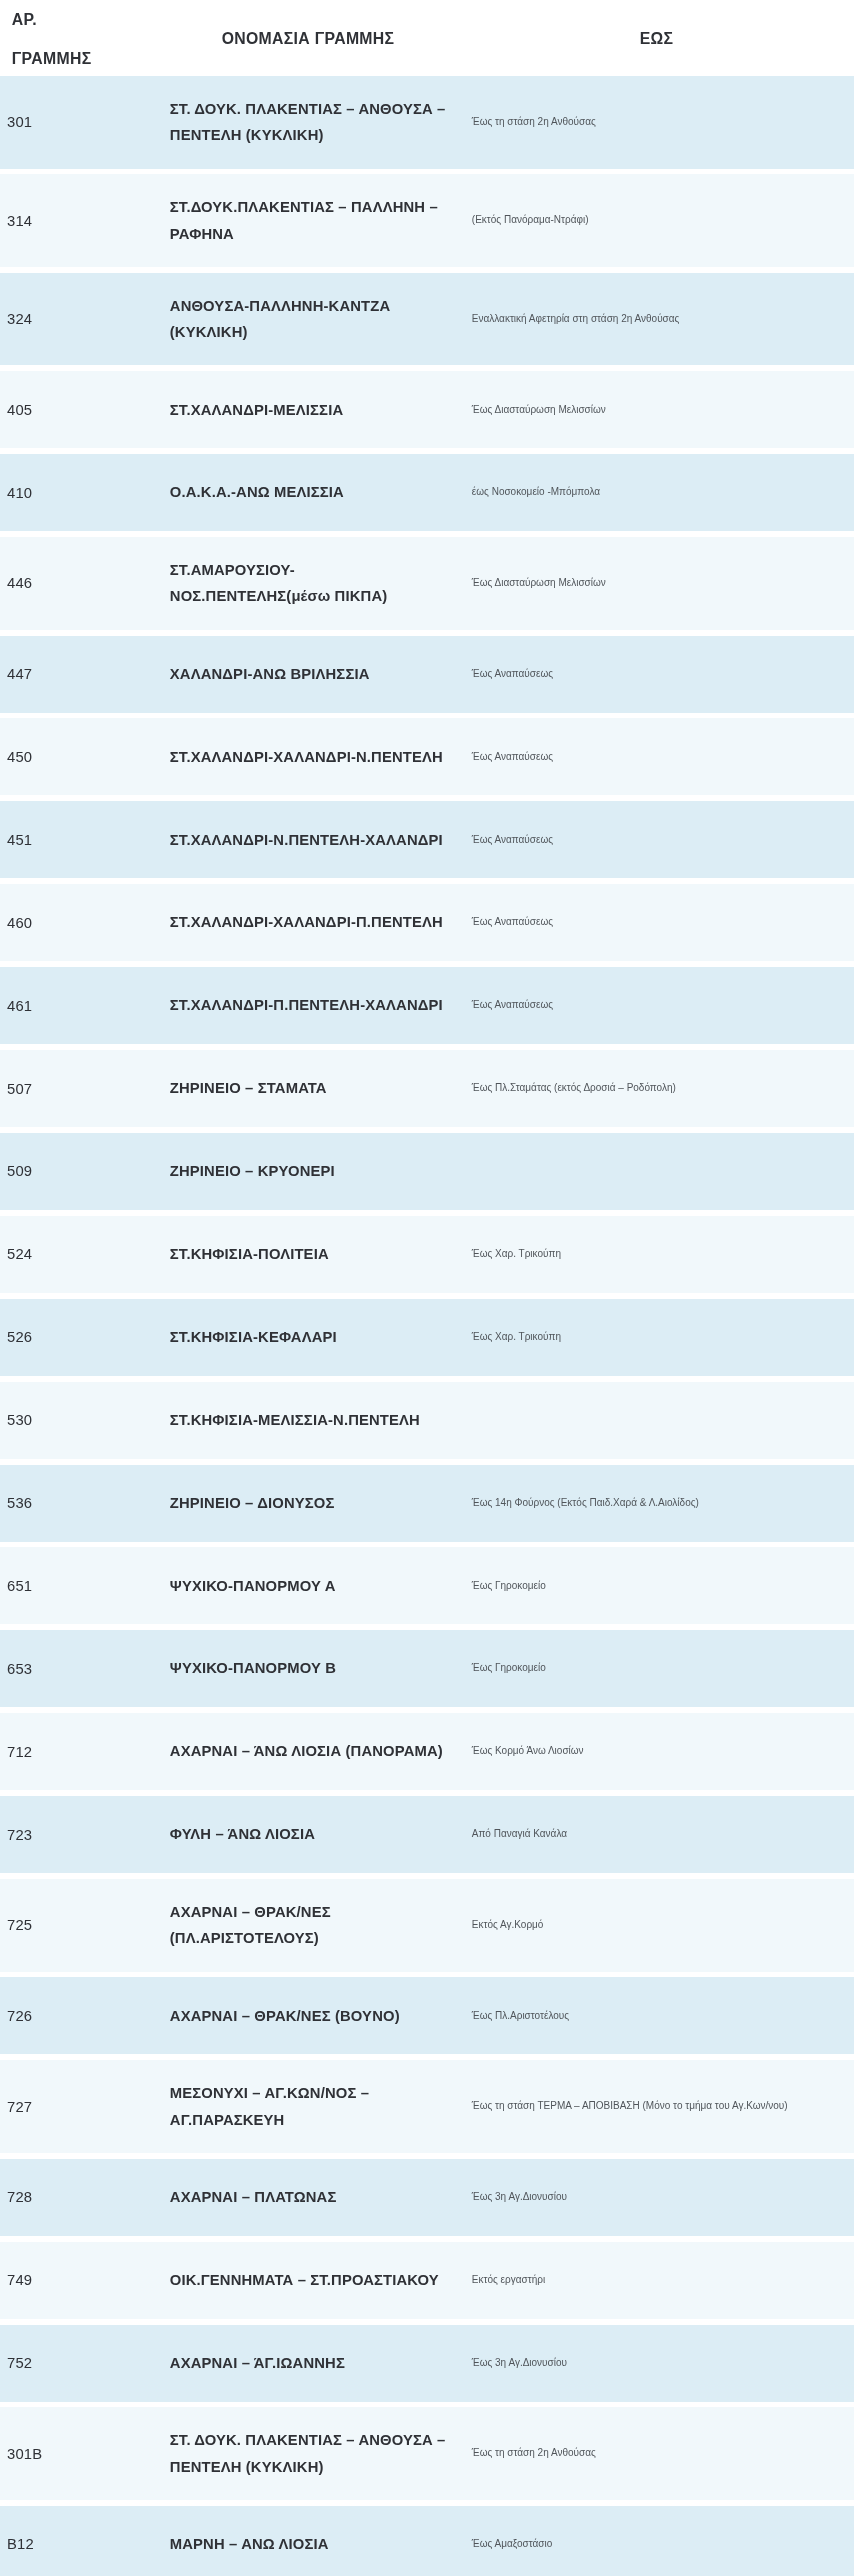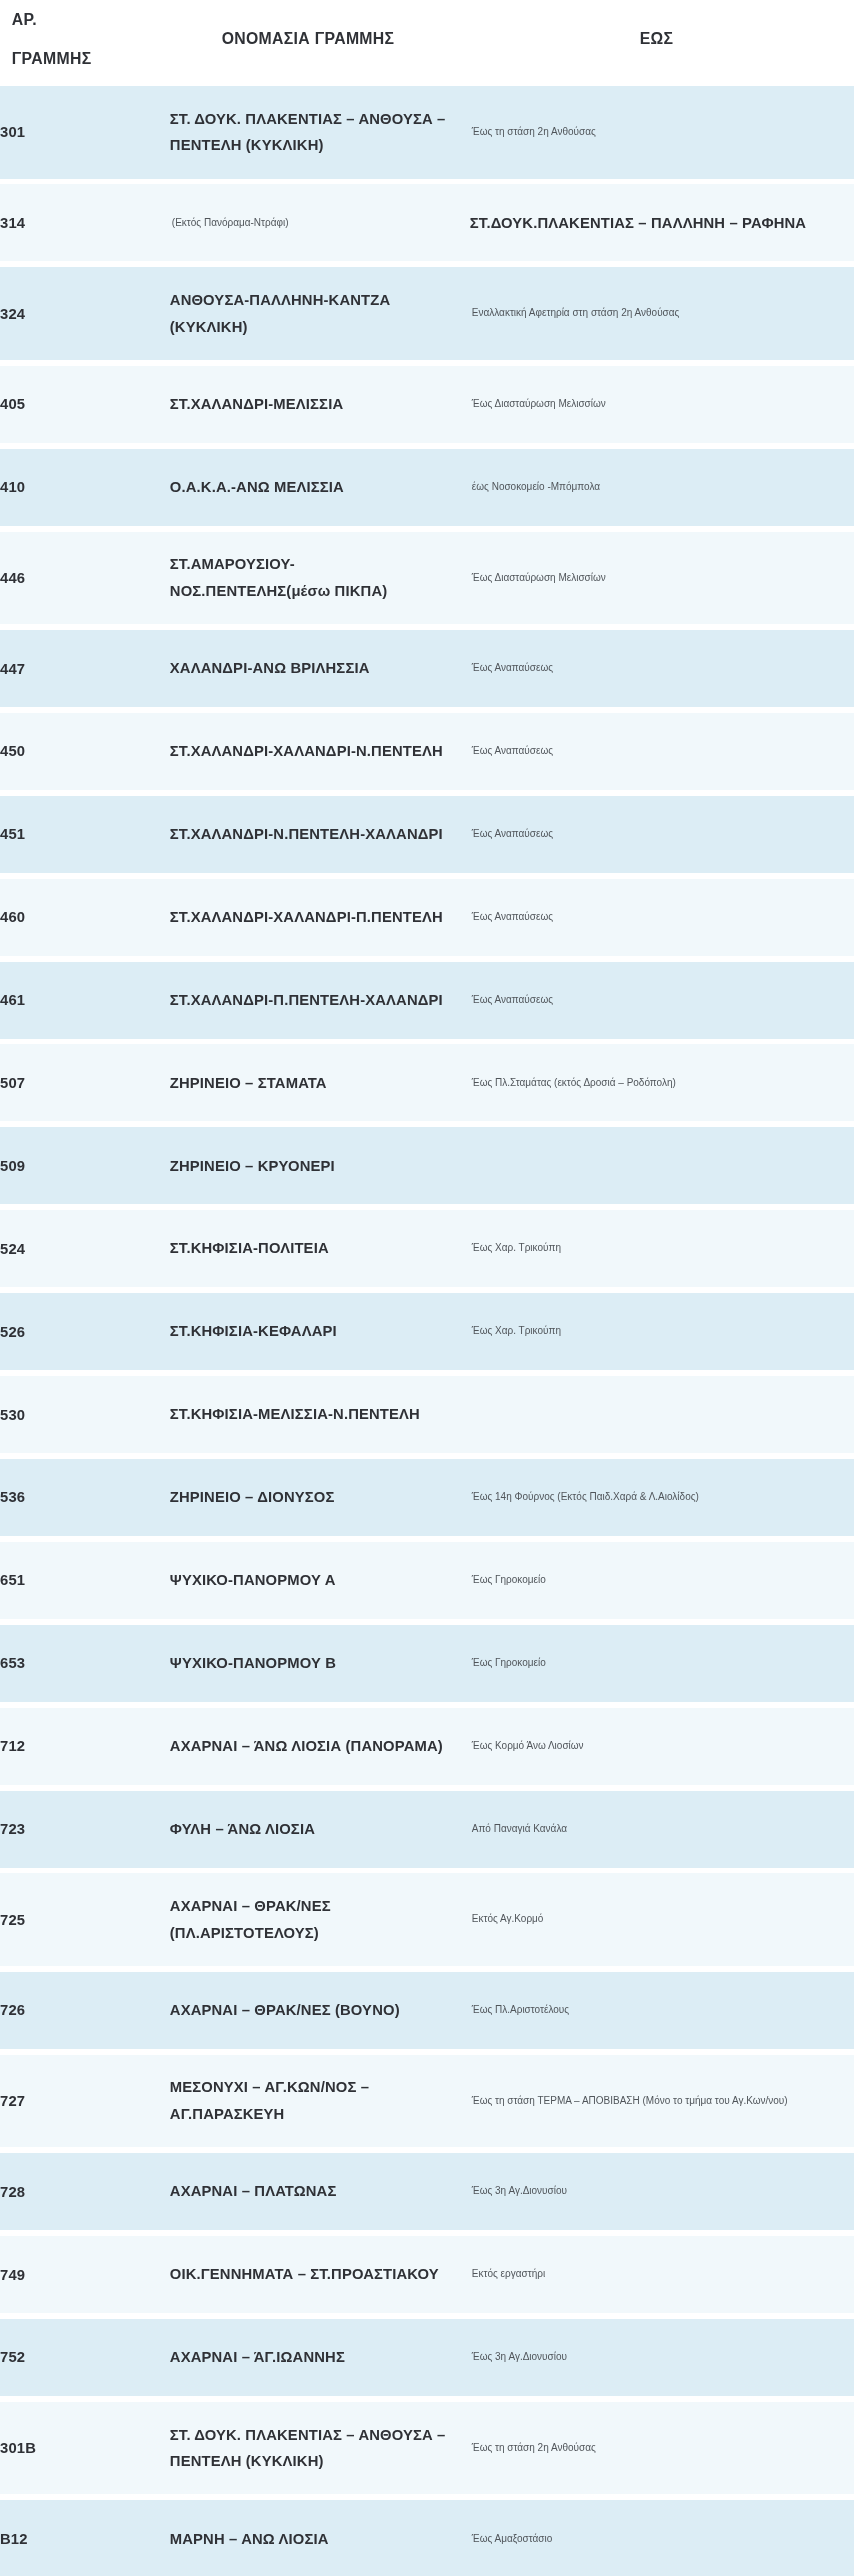--- a/index.html
+++ b/index.html
@@ -13,21 +13,21 @@
   html,body{margin:0;padding:0;}
   body{
     width:855px;height:2576px;overflow:hidden;
     background:var(--page-bg);
     font-family:"Liberation Sans","DejaVu Sans",sans-serif;
     -webkit-font-smoothing:antialiased;
   }
   .table{width:855px;}
   
   .thead{
-    height:86px;box-sizing:border-box;
+    height:76px;box-sizing:border-box;
     display:grid;grid-template-columns:158px 300px 1fr;
     align-items:center;padding-bottom:17.7px;
     background:var(--page-bg);
   }
   .th{
     font-weight:bold;font-size:15.8px;color:var(--header-text);
     letter-spacing:.02em;
   }
   .th-num{
     padding-left:11.8px;max-width:98px;line-height:39px;text-align:left;
@@ -36,21 +36,21 @@
   .th-until{text-align:center;line-height:19.7px;}
   
   .row{
     display:grid;grid-template-columns:158px 300px 1fr;
     align-items:center;box-sizing:border-box;
     min-height:77px;padding:19.7px 0;margin-bottom:5.9px;
   }
   .row:nth-child(odd){background:var(--row-odd);}
   .row:nth-child(even){background:var(--row-even);}
   .c-num{
-    padding-left:0;font-weight:bold;font-size:14.8px;
+    padding-left:7px;font-weight:normal;font-size:14.8px;
     color:var(--cell-text);letter-spacing:.01em;
   }
   .c-name{
     padding-left:11.8px;padding-right:11.8px;
     font-weight:bold;font-size:14.8px;line-height:26.6px;
     color:var(--cell-text);letter-spacing:.01em;
   }
   .c-until{
     padding-left:13.8px;padding-right:13px;
     font-weight:normal;font-size:10px;line-height:28.6px;
@@ -68,22 +68,22 @@
   </div>
   <div class="tbody" id="tbody">
   <div class="row">
     <div class="cell c-num">301</div>
     <div class="cell c-name">ΣΤ. ΔΟΥΚ. ΠΛΑΚΕΝΤΙΑΣ – ΑΝΘΟΥΣΑ – ΠΕΝΤΕΛΗ (ΚΥΚΛΙΚΗ)</div>
     <div class="cell c-until">Έως τη στάση 2η Ανθούσας</div>
   </div>
 
   <div class="row">
     <div class="cell c-num">314</div>
+    <div class="cell c-name">ΣΤ.ΔΟΥΚ.ΠΛΑΚΕΝΤΙΑΣ – ΠΑΛΛΗΝΗ – ΡΑΦΗΝΑ</div>
     <div class="cell c-until">(Εκτός Πανόραμα-Ντράφι)</div>
-    <div class="cell c-name">ΣΤ.ΔΟΥΚ.ΠΛΑΚΕΝΤΙΑΣ – ΠΑΛΛΗΝΗ – ΡΑΦΗΝΑ</div>
   </div>
 
   <div class="row">
     <div class="cell c-num">324</div>
     <div class="cell c-name">ΑΝΘΟΥΣΑ-ΠΑΛΛΗΝΗ-ΚΑΝΤΖΑ (ΚΥΚΛΙΚΗ)</div>
     <div class="cell c-until">Εναλλακτική Αφετηρία στη στάση 2η Ανθούσας</div>
   </div>
 
   <div class="row">
     <div class="cell c-num">405</div>

